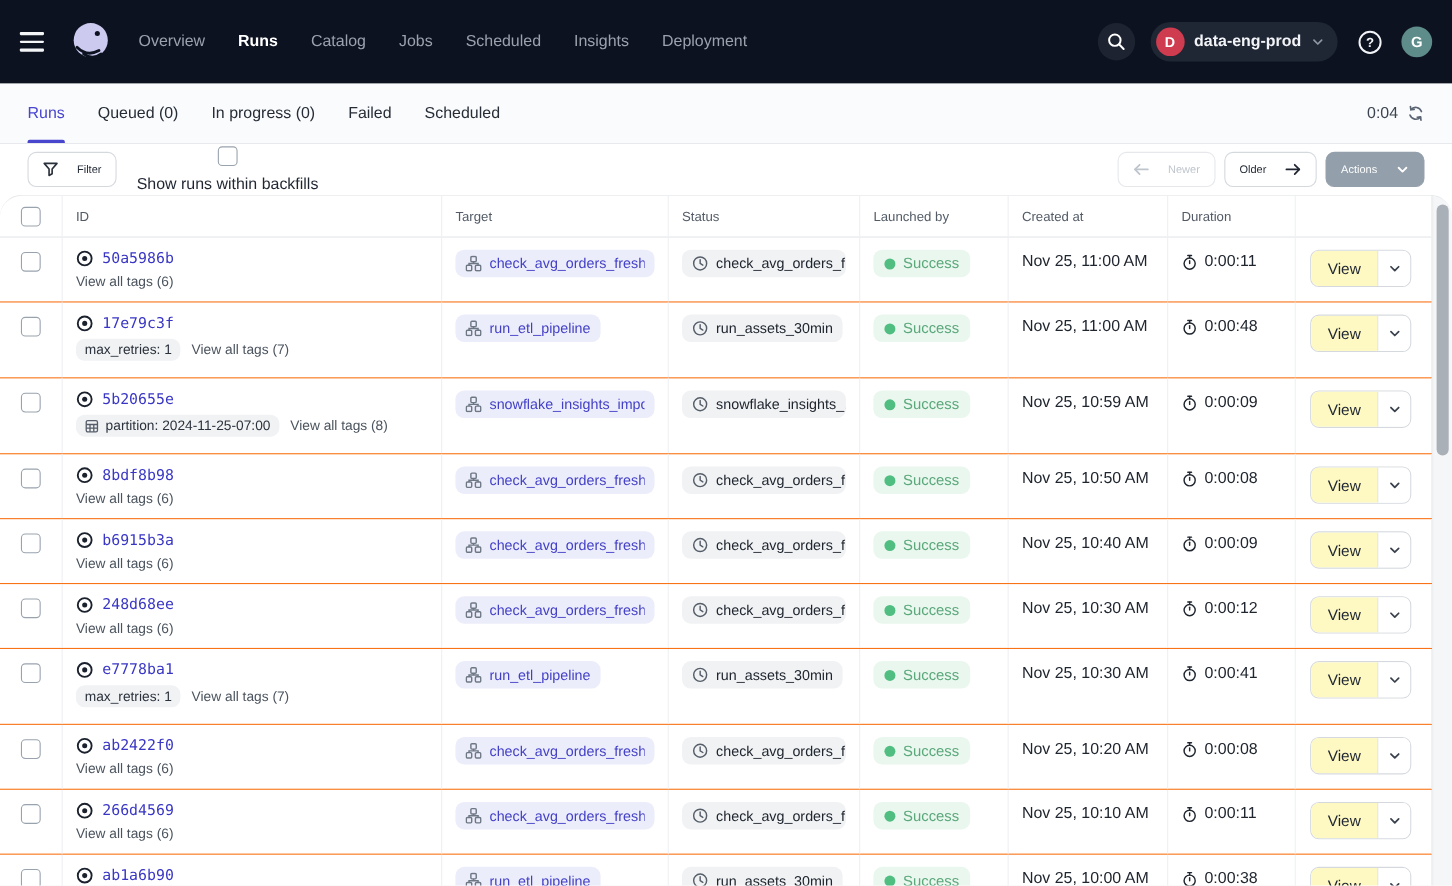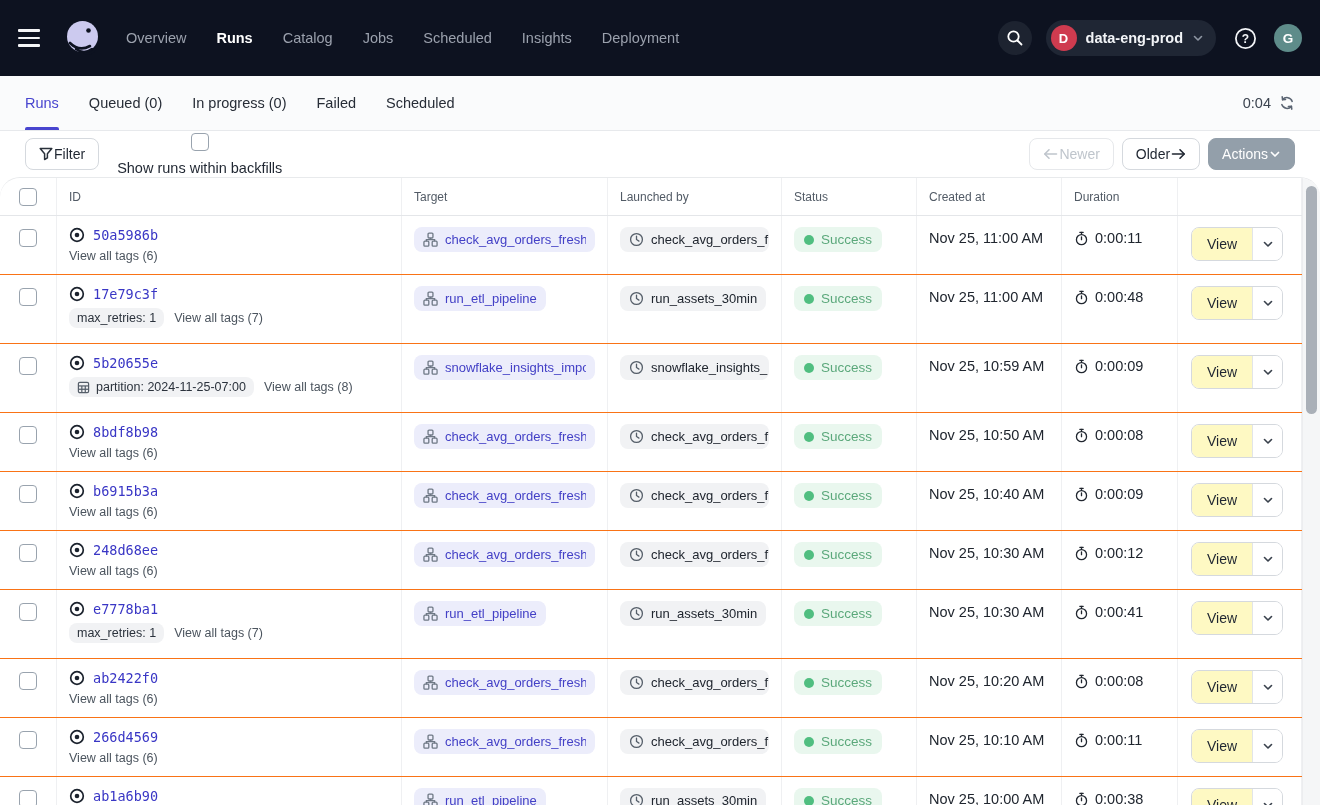--- a/index.html
+++ b/index.html
@@ -27,21 +27,21 @@
   .tabsbar { height:55px; background:#FAFBFC; border-bottom:1px solid #E7E9EC; display:flex; align-items:center; padding:0 25px; }
   .tabs { display:flex; align-items:stretch; gap:30px; height:100%; }
   .tab { display:flex; align-items:center; font-size:14.5px; color:#272D37; position:relative; cursor:pointer; }
   .tab.active { color:#4845CF; }
   .tab.active::after { content:""; position:absolute; left:0; right:0; bottom:0; height:3px; background:#4845CF; border-radius:2px 2px 0 0; }
   .tabsbar-right { margin-left:auto; display:flex; align-items:center; gap:8px; color:#3C4450; font-size:14.5px; }
   .refresh-btn { display:flex; align-items:center; justify-content:center; cursor:pointer; color:#5A6472; }
 
   
   .toolbar { height:46px; display:flex; align-items:center; padding:0 25px; background:#fff; gap:18px; }
-  .btn { height:32px; display:inline-flex; align-items:center; gap:1px; padding:0 13px; border:1px solid #D5D9DE; border-radius:8px; background:#fff; font-size:14px; color:#1F2631; cursor:pointer; font-family:inherit; }
+  .btn { height:32px; display:inline-flex; align-items:center; gap:17px; padding:0 13px; border:1px solid #D5D9DE; border-radius:8px; background:#fff; font-size:10px; color:#1F2631; cursor:pointer; font-family:inherit; }
   .btn.disabled { color:#BFC5CC; border-color:#E6E8EB; cursor:default; }
   .btn.gray-solid { background:#939FAA; border-color:#939FAA; color:#fff; }
   .backfills { display:flex; align-items:center; gap:9px; cursor:pointer;flex-direction:column; }
   .backfills-label { font-size:14.5px; color:#1F2631; }
   .checkbox { width:18px; height:18px; border:1.6px solid #99A3AE; border-radius:4px; background:#fff; cursor:pointer; }
   .toolbar-right { margin-left:auto; display:flex; align-items:center; gap:8px; }
 
   
   .table-wrap { position:relative; height:776px; overflow:hidden; border-top:1px solid #E8EAEC;border-radius:20px; }
   .grid-row { display:grid; grid-template-columns:57px 345px 206px 174px 135px 145px 116px 124px; width:1302px; }
@@ -184,22 +184,22 @@
   </div>
 </div>
 
 <div class="table-wrap">
   <div class="grid-row thead">
     <div class="hcell center">
         <span class="checkbox"></span>
       </div>
     <div class="hcell">ID</div>
     <div class="hcell">Target</div>
+    <div class="hcell">Status</div>
     <div class="hcell">Launched by</div>
-    <div class="hcell">Status</div>
     <div class="hcell">Created at</div>
     <div class="hcell">Duration</div>
     <div class="hcell"></div>
   </div>
   <div>
   <div class="grid-row trow">
     <div class="cell c-check">
           <span class="checkbox"></span>
         </div>
     <div class="cell c-id">

